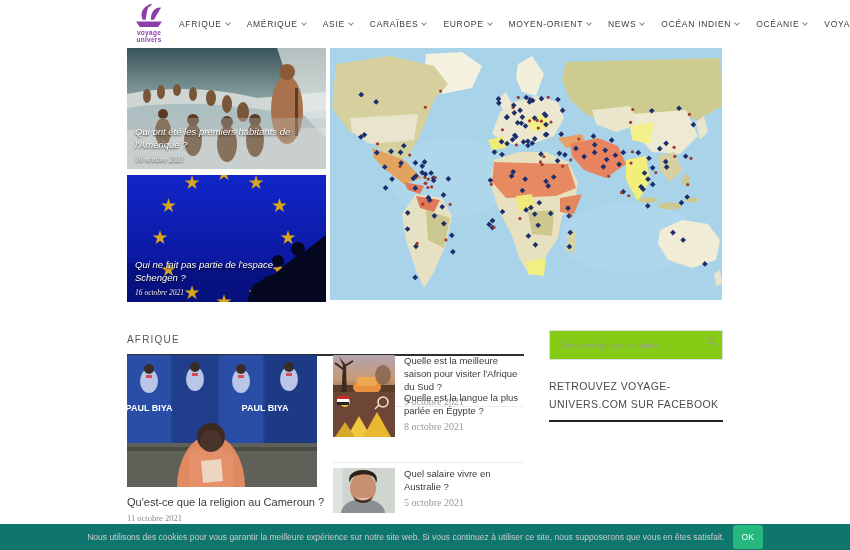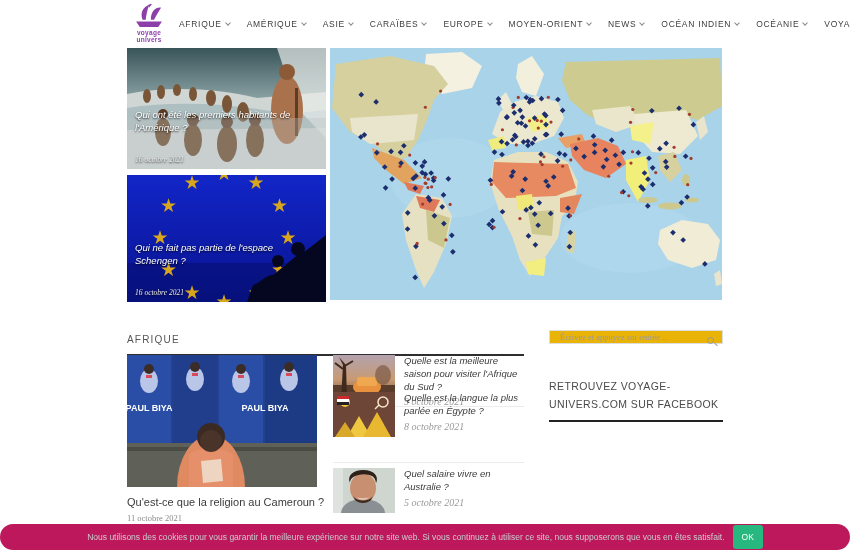--- a/index.html
+++ b/index.html
@@ -20,51 +20,51 @@
   .nav-label { font-size:8.5px; letter-spacing:.7px; color:#3c3c3c; font-weight:500; white-space:nowrap; }
   .chev { width:4px; height:4px; border-right:1px solid #8a8a8a; border-bottom:1px solid #8a8a8a;
           transform:rotate(45deg); margin-left:4px; margin-top:-2px; }
   
   .card { position:absolute; left:127px; width:199px; overflow:hidden; cursor:pointer; }
   .card-1 { top:48px; height:121px; }
   .card-2 { top:175px; height:127px; }
   .card svg { position:absolute; top:0; left:0; }
   .card-caption { position:absolute; left:8px; right:8px; bottom:5px; z-index:2;font-style:italic; }
   .card-title { color:#fff; font-size:9.5px; line-height:1.35; text-shadow:0 1px 2px rgba(0,0,0,.85); }
-  .card-date { color:#e9e9e9; font-size:7.5px; font-family:"Liberation Serif", serif; margin-top:20px; text-shadow:0 1px 2px rgba(0,0,0,.8); }
+  .card-date { color:#e9e9e9; font-size:7.5px; font-family:"Liberation Serif", serif; margin-top:3px; text-shadow:0 1px 2px rgba(0,0,0,.8); }
   
   .map-wrap { position:absolute; left:330px; top:48px; width:392px; height:252px; cursor:grab; }
   
   .sec-head { position:absolute; left:127px; top:329px; width:397px; border-bottom:2px solid #2e2e2e; padding-bottom:7px; }
   .sec-head span { font-size:10px; letter-spacing:1.2px; color:#555; }
   
   .main-art-img { position:absolute; left:127px; top:355px; width:190px; height:132px; overflow:hidden; cursor:pointer; }
   .main-art-title { position:absolute; left:127px; top:496px; width:260px; font-size:11px; color:#3b3b3b; cursor:pointer; }
   .main-art-date { position:absolute; left:127px; top:513px; font-size:8.5px; color:#8a8a8a; font-family:"Liberation Serif", serif; }
   
   .list-item { position:absolute; left:333px; width:191px; height:46px; }
   .li-1 { top:355px; } .li-2 { top:392px; } .li-3 { top:468px; }
   .li-thumb { position:absolute; left:0; top:0; width:62px; height:45px; overflow:hidden; cursor:pointer; }
-  .li-body { position:absolute; left:71px; top:0; right:0;font-style:italic; }
+  .li-body { position:absolute; left:71px; top:0; right:0; }
   .li-title { font-size:9.5px; line-height:1.35; color:#3b3b3b; cursor:pointer; }
   .li-date { font-size:10px; color:#999; font-family:"Liberation Serif", serif; margin-top:3px; }
   .li-sep { position:absolute; left:333px; width:191px; height:1px; background:#ececec; }
   .sep-1 { top:406px; } .sep-2 { top:462px; }
   
-  .search-box { position:absolute; left:549px; top:330px; width:174px; height:14px; border:1px solid #ddd; background:#eab308; }
+  .search-box { position:absolute; left:549px; top:330px; width:174px; height:30px; border:1px solid #ddd; background:#84cc16; }
   .search-input { position:absolute; left:0; top:0; width:100%; height:100%; border:0; outline:none;
     padding:0 24px 0 10px; font-size:8.5px; color:#555; font-family:"Liberation Serif", serif; background:transparent; }
   .search-input::placeholder { color:#9a9a9a; }
   .search-icon { position:absolute; right:8px; top:6px; width:7px; height:7px; border:1px solid #9a9a9a; border-radius:50%; cursor:pointer; }
   .search-icon::after { content:""; position:absolute; left:6px; top:6px; width:4px; height:1px; background:#9a9a9a; transform:rotate(45deg); }
   .fb-head { position:absolute; left:549px; top:376px; width:174px; border-bottom:2px solid #222; padding-bottom:8px; }
   .fb-head span { font-size:10.5px; letter-spacing:.4px; color:#4a4a4a; line-height:1.4;margin-top:44px; }
   
-  .cookie { position:absolute; left:0; bottom:0; width:850px; height:26px; background:#be185d;
-    display:flex; align-items:center; justify-content:center; z-index:10;border-radius:13px; }
+  .cookie { position:absolute; left:0; bottom:0; width:850px; height:26px; background:#0f766e;
+    display:flex; align-items:center; justify-content:center; z-index:10; }
   .cookie-msg { font-size:8.5px; color:#c9ccce; margin-right:8px; }
   .cookie-ok { background:#27b87f; color:#fff; font-size:8.5px; border:0; border-radius:3px;
     padding:7px 9px; cursor:pointer; font-family:"Liberation Sans", sans-serif; }
 </style>
 </head>
 <body>
 
 <div class="header">
   <div class="logo">
     <span>

